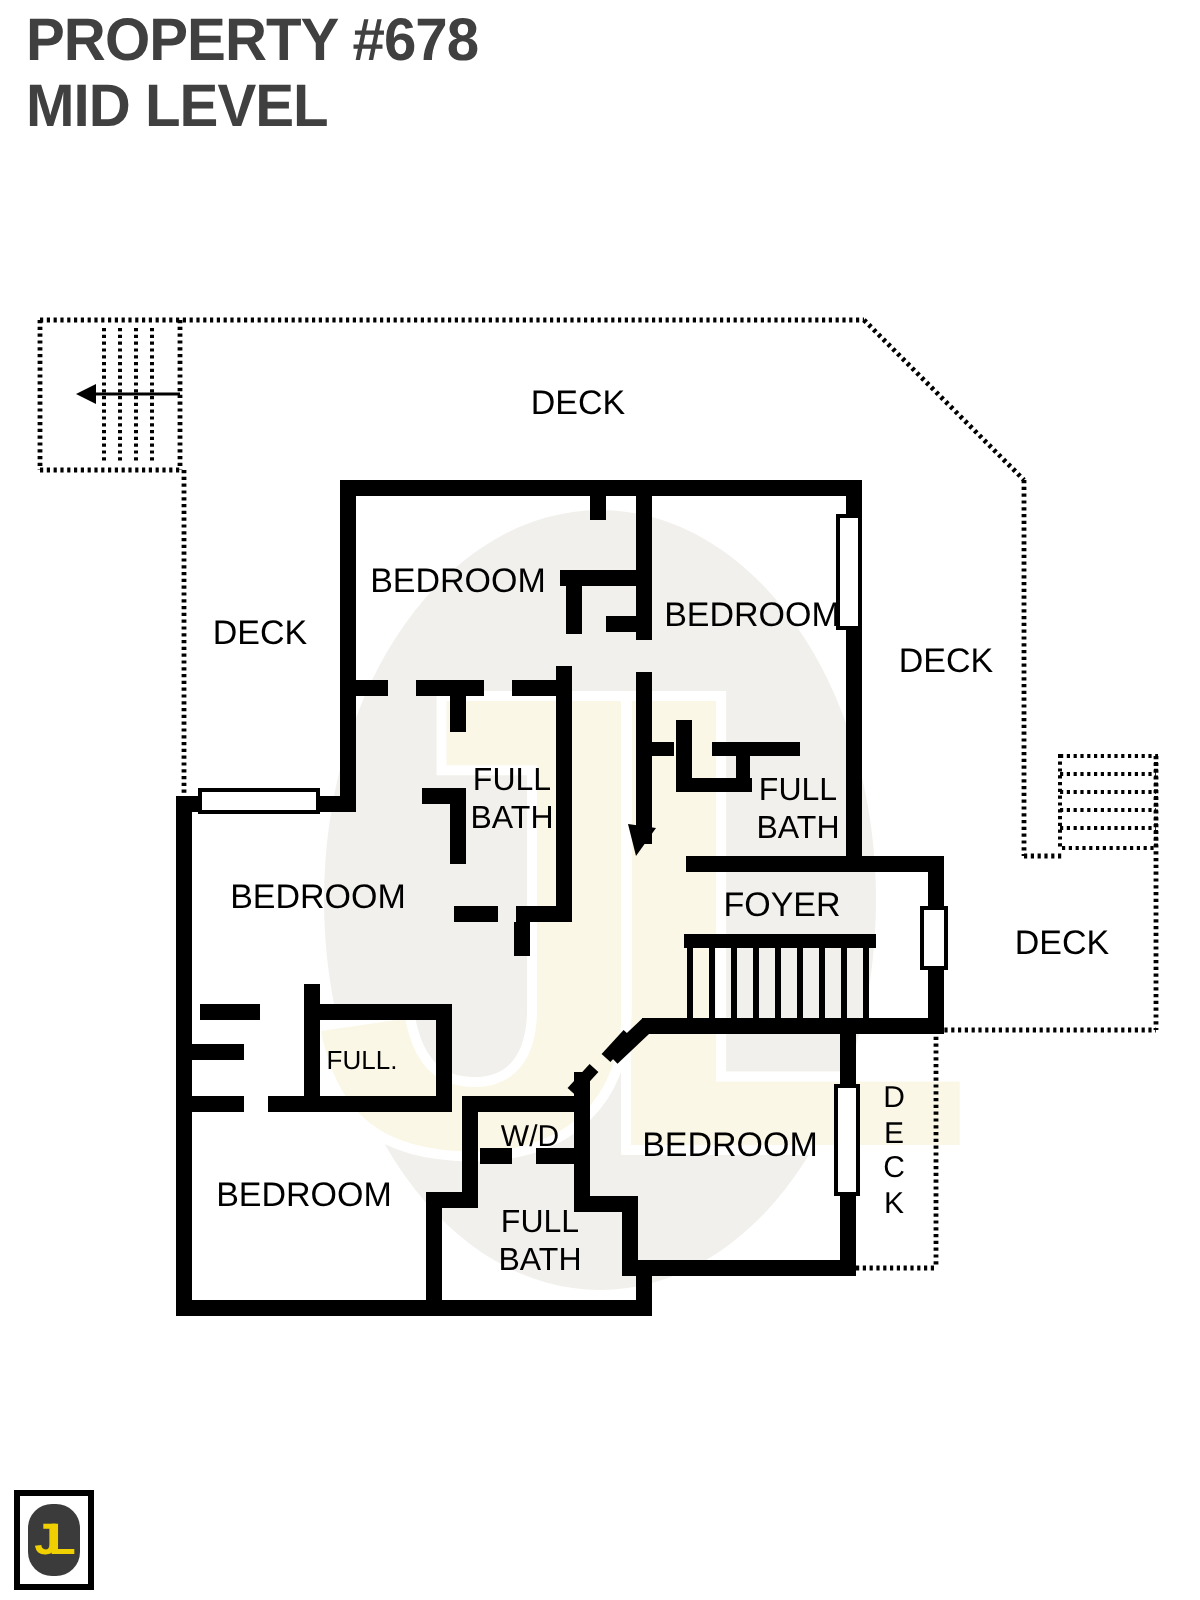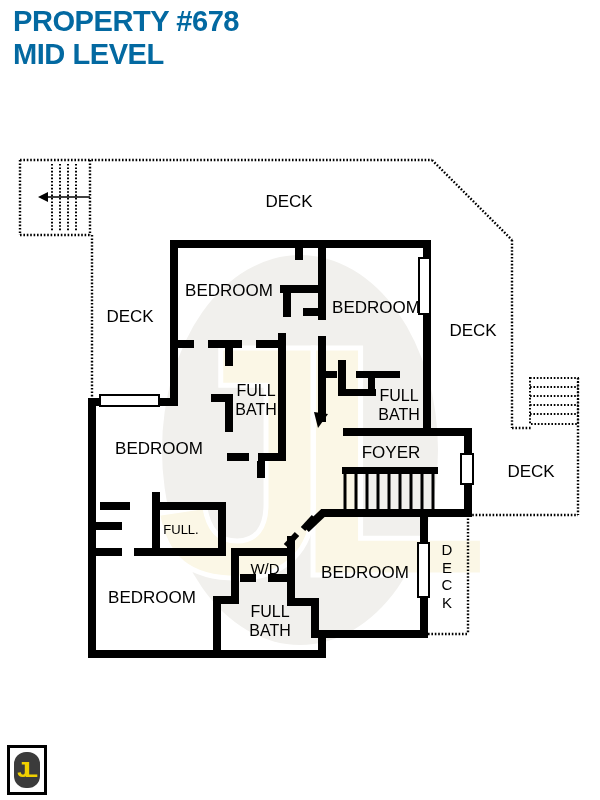--- a/index.html
+++ b/index.html
@@ -1,20 +1,20 @@
 <!DOCTYPE html>
 <html><head>
 <meta charset="utf-8">
 <style>
   html,body{margin:0;padding:0;}
   body{width:600px;height:800px;background:#ffffff;position:relative;overflow:hidden;
        font-family:"Liberation Sans", sans-serif;}
   #stage{position:absolute;left:0;top:0;width:600px;height:800px;}
   #plan-svg{position:absolute;left:0;top:0;}
-  .title-block{position:absolute;left:13px;top:4px;line-height:1.1;color:#0369a1;}
+  .title-block{position:absolute;left:13px;top:4px;line-height:1.1;color:#404040;}
   .title-line{font-weight:bold;font-size:30px;letter-spacing:-0.5px;transform:scaleX(0.97);transform-origin:left top;}
   #labels-layer{position:absolute;left:0;top:0;width:600px;height:800px;pointer-events:none;}
   .room-label{position:absolute;transform:translate(-50%,-50%);color:#000;
               white-space:pre-line;text-align:center;line-height:1.18;letter-spacing:0px;}
   .footer{position:absolute;left:0;top:740px;width:600px;height:60px;}
   .logo-box{position:absolute;left:7px;top:5px;width:40px;height:50px;background:#ffffff;
             border:3px solid #000;box-sizing:border-box;}
   .logo-oval{position:absolute;left:4px;top:4px;width:26px;height:36px;background:#3b3b3b;
              border-radius:12px;display:flex;align-items:center;justify-content:center;}
   .logo-jl{color:#f0d000;font-weight:bold;font-size:22px;letter-spacing:-5px;margin-left:-4px;}

